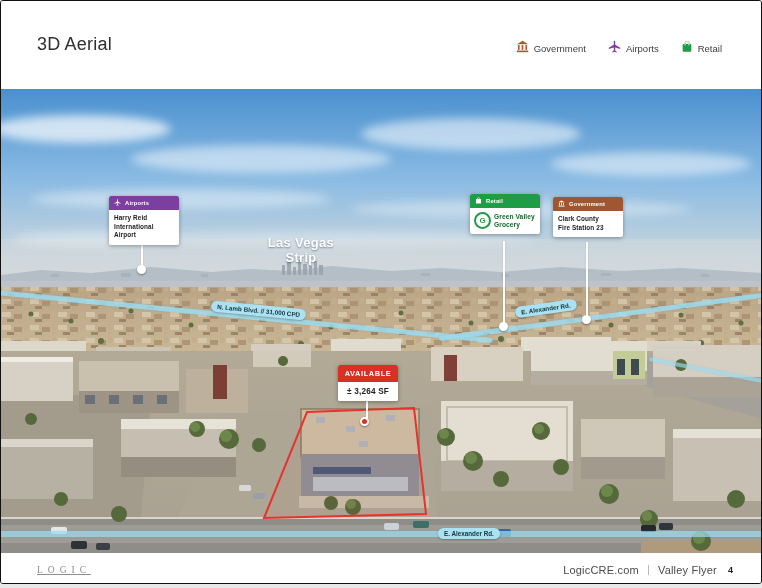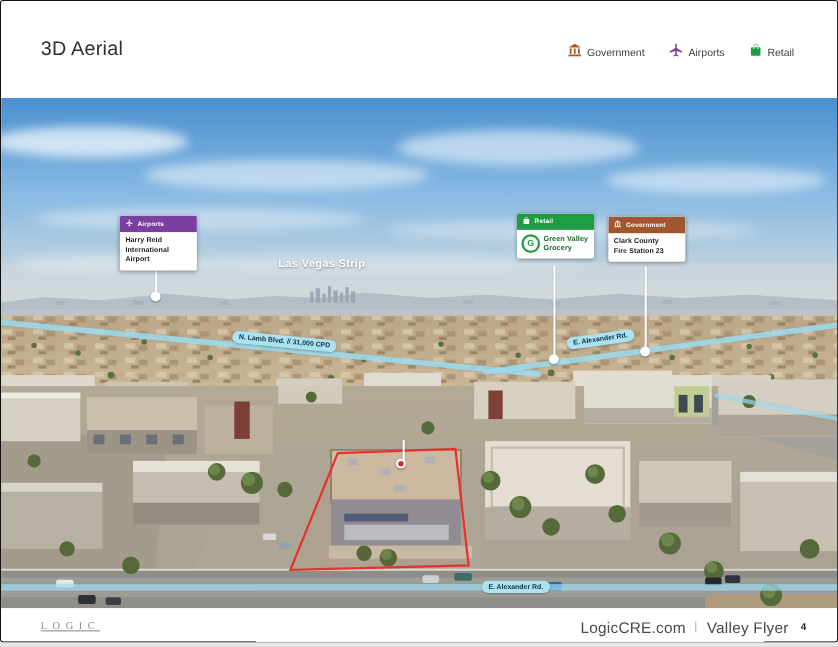--- a/index.html
+++ b/index.html
@@ -38,22 +38,22 @@
   .ribbon {
     position:absolute; background:#abe2f1; color:#14323d; font-weight:700;
     padding:2px 6px; border-radius:8px; white-space:nowrap;
     box-shadow:0 1px 2px rgba(0,0,0,.25);
   }
   .ribbon.lamb { left:210px; top:216px; font-size:6.3px; transform:rotate(5.5deg); }
   .ribbon.alex-far { left:514px; top:214px; font-size:6.3px; transform:rotate(-8deg); }
   .ribbon.alex-near { left:437px; top:439px; font-size:6.3px; transform:none; }
 
   .strip-label {
-    position:absolute; left:252px; top:146px; width:96px; text-align:left;
-    color:#fff; font-size:10px; font-weight:700; letter-spacing:.3px;
+    position:absolute; left:252px; top:146px; width:96px; text-align:center;
+    color:#fff; font-size:13px; font-weight:700; letter-spacing:.3px;
     text-shadow:0 1px 2px rgba(40,60,80,.55);
   }
 
   
   .leader { position:absolute; width:2px; background:#fff; box-shadow:0 0 1px rgba(0,0,0,.35); }
   .leader.airport { left:140px; top:143px; height:37px; }
   .leader.retail  { left:502px; top:152px; height:85px; }
   .leader.gov     { left:585px; top:153px; height:77px; }
   .leader.avail   { left:365px; top:311px; height:19px; }
   .dot { position:absolute; width:9px; height:9px; border-radius:50%; background:#fff; box-shadow:0 1px 2px rgba(0,0,0,.4); }
@@ -101,21 +101,21 @@
   }
 
   
   .footer {
     position:relative; height:33px; background:#fff;
     display:flex; align-items:center; justify-content:space-between;
     padding:0 28px 0 36px;
   }
   .logo-text { font-family:"Liberation Serif", serif; font-size:9.5px; color:#8f8f8f; letter-spacing:5px;text-decoration:underline; }
   .footer-right { display:flex; align-items:center; gap:9px; }
-  .footer-right .site, .footer-right .doc { font-size:14px; color:#4a4a4a; letter-spacing:.2px; }
+  .footer-right .site, .footer-right .doc { font-size:11px; color:#4a4a4a; letter-spacing:.2px; }
   .footer-divider { width:1px; height:10px; background:#b9b9b9; }
   .footer-right .pagenum { font-size:9px; font-weight:700; color:#1f1f1f; margin-left:2px; }
   .bottom-strip { height:3px; background:#474747; }
 </style>
 </head>
 <body>
 
 <div class="page">
 
   <div class="header">
@@ -434,20 +434,24 @@
             </svg>
         </span>
         <span>Government</span>
       </div>
       <div class="callout-body">
         <span style="display:block">Clark County</span>
         <span style="display:block">Fire Station 23</span>
       </div>
     </div>
 
+    <div class="callout avail">
+      <div class="avail-header">AVAILABLE</div>
+      <div class="avail-body">± 3,264 SF</div>
+    </div>
 
   </div>
 
   <div class="footer">
     <div class="logo-text">LOGIC</div>
     <div class="footer-right">
       <span class="site">LogicCRE.com</span>
       <span class="footer-divider"></span>
       <span class="doc">Valley Flyer</span>
       <span class="pagenum">4</span>

